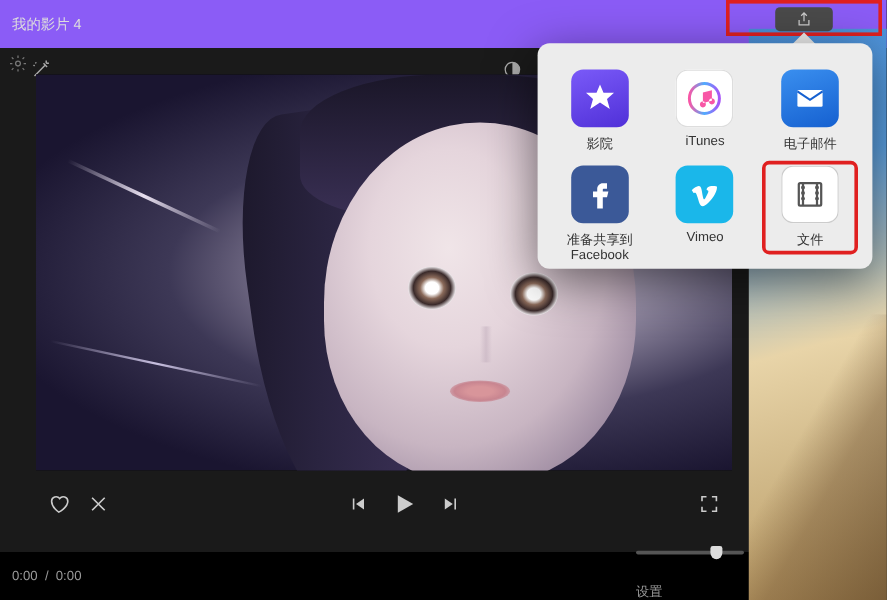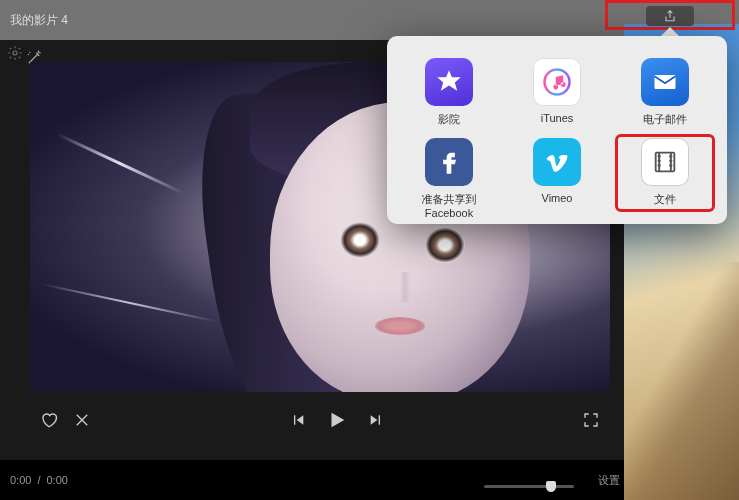--- a/index.html
+++ b/index.html
@@ -1,18 +1,18 @@
 <!DOCTYPE html>
 <html><head>
   <meta charset="utf-8">
   <style>
     * { margin: 0; padding: 0; box-sizing: border-box; font-family: -apple-system, "Helvetica Neue", Arial, sans-serif; }
     body { width: 739px; height: 500px; background: #1a1a1a; overflow: hidden; position: relative; }
     
-    .header { height: 40px; background: #737373; display: flex; align-items: center; padding: 0 10px; color: #ddd; font-size: 12px; }
+    .header { height: 40px; background: #8b5cf6; display: flex; align-items: center; padding: 0 10px; color: #ddd; font-size: 12px; }
     .title { font-weight: 500; }
     
     .toolbar-row { height: 36px; display: flex; align-items: center; padding: 0 15px; gap: 18px; }
     .toolbar-spacer { flex: 1; }
     .toolbar-icon { width: 18px; height: 18px; display: flex; align-items: center; justify-content: center; color: #aaa; cursor: pointer; }
     .wand-icon { margin-left: 10px; }
     .settings-gear { position: absolute; left: 6px; top: 44px; color: #777; }
     
     .video-area { position: absolute; left: 30px; top: 62px; width: 580px; height: 330px; background: #0a0a0a; overflow: hidden; }
     .video-frame { width: 100%; height: 100%; position: relative; background: radial-gradient(ellipse at 65% 50%, #d8c8d0 0%, #a89fb5 20%, #3d3856 50%, #1a1530 80%); }
@@ -27,32 +27,32 @@
     .streak { position: absolute; left: 20px; top: 100px; width: 140px; height: 3px; background: linear-gradient(90deg, transparent, #e8e0f0, transparent); transform: rotate(25deg); }
     .streak2 { position: absolute; left: 10px; top: 240px; width: 180px; height: 2px; background: linear-gradient(90deg, transparent, #c8c0e0, transparent); transform: rotate(12deg); }
     
     .controls { position: absolute; left: 30px; top: 400px; width: 580px; height: 40px; display: flex; align-items: center; padding: 0 10px; }
     .ctrl-icon { color: #ccc; cursor: pointer; display: flex; align-items: center; justify-content: center; }
     .ctrl-left { display: flex; gap: 15px; }
     .ctrl-center { flex: 1; display: flex; justify-content: center; gap: 20px; align-items: center; }
     .ctrl-right { display: flex; }
     
     .bottom-bar { position: absolute; left: 0; bottom: 0; width: 630px; height: 40px; background: #000000; display: flex; align-items: center; padding: 0 10px; color: #999; font-size: 11px; gap: 6px; }
-    .bottom-right { margin-left: auto; display: flex; align-items: flex-end; gap: 24px; }
+    .bottom-right { margin-left: auto; display: flex; align-items: flex-start; gap: 24px; flex-direction: column; }
     .slider-track { width: 90px; height: 3px; background: #555; border-radius: 2px; position: relative; }
     .slider-thumb { position: absolute; right: 18px; top: -4px; width: 10px; height: 11px; background: #ddd; border-radius: 2px 2px 50% 50%; }
     
     .share-btn-highlight { position: absolute; right: 4px; top: 0; width: 130px; height: 30px; border: 3px solid #e02020; z-index: 50; }
     .share-btn { position: absolute; left: 50%; top: 3px; transform: translateX(-50%); width: 48px; height: 20px; background: #4a4a4a; border-radius: 4px; display: flex; align-items: center; justify-content: center; color: #ccc; }
     .popover-arrow { position: absolute; left: 50%; bottom: -10px; transform: translateX(-50%); width: 0; height: 0; border-left: 10px solid transparent; border-right: 10px solid transparent; border-bottom: 10px solid #ececec; z-index: 99; }
     
     .desktop-bg { position: absolute; right: 0; top: 24px; width: 115px; height: 476px; background: linear-gradient(165deg, #4a8fd8 0%, #5a9fe0 25%, #e8d4a8 55%, #d0b888 75%, #b89860 100%); z-index: 1; }
     .desert-shadow { position: absolute; bottom: 0; left: 0; width: 100%; height: 50%; background: linear-gradient(120deg, transparent 40%, rgba(100,70,40,0.4) 60%, rgba(80,55,30,0.6) 100%); }
     
-    .popover { position: absolute; right: 12px; top: 36px; width: 340px; background: #ececec; border-radius: 10px; box-shadow: 0 10px 40px rgba(0,0,0,0.5); padding: 18px 12px 12px; z-index: 100; }
+    .popover { position: absolute; right: 12px; top: 36px; width: 279px; background: #ececec; border-radius: 10px; box-shadow: 0 10px 40px rgba(0,0,0,0.5); padding: 18px 12px 12px; z-index: 100; }
     .share-grid { display: grid; grid-template-columns: repeat(3, 1fr); gap: 4px 8px; }
     .share-cell { display: flex; flex-direction: column; align-items: center; padding: 4px; border-radius: 6px; cursor: pointer; position: relative; }
     .share-iconbox { width: 48px; height: 48px; border-radius: 10px; display: flex; align-items: center; justify-content: center; margin-bottom: 6px; }
     .share-label { font-size: 11px; color: #333; text-align: center; height: 14px; }
     .file-highlight { border: 3px solid #e02020; padding: 1px 4px 1px; }
     .file-highlight .share-label { margin-bottom: 2px; font-family: Liberation Serif, serif; }
     
     .ic-theater { background: linear-gradient(160deg, #7a5af8, #5030d8); }
     .ic-email { background: linear-gradient(160deg, #3a8fef, #1560d0); }
     .ic-itunes { background: #fff; box-shadow: inset 0 0 0 1px #ddd; }

